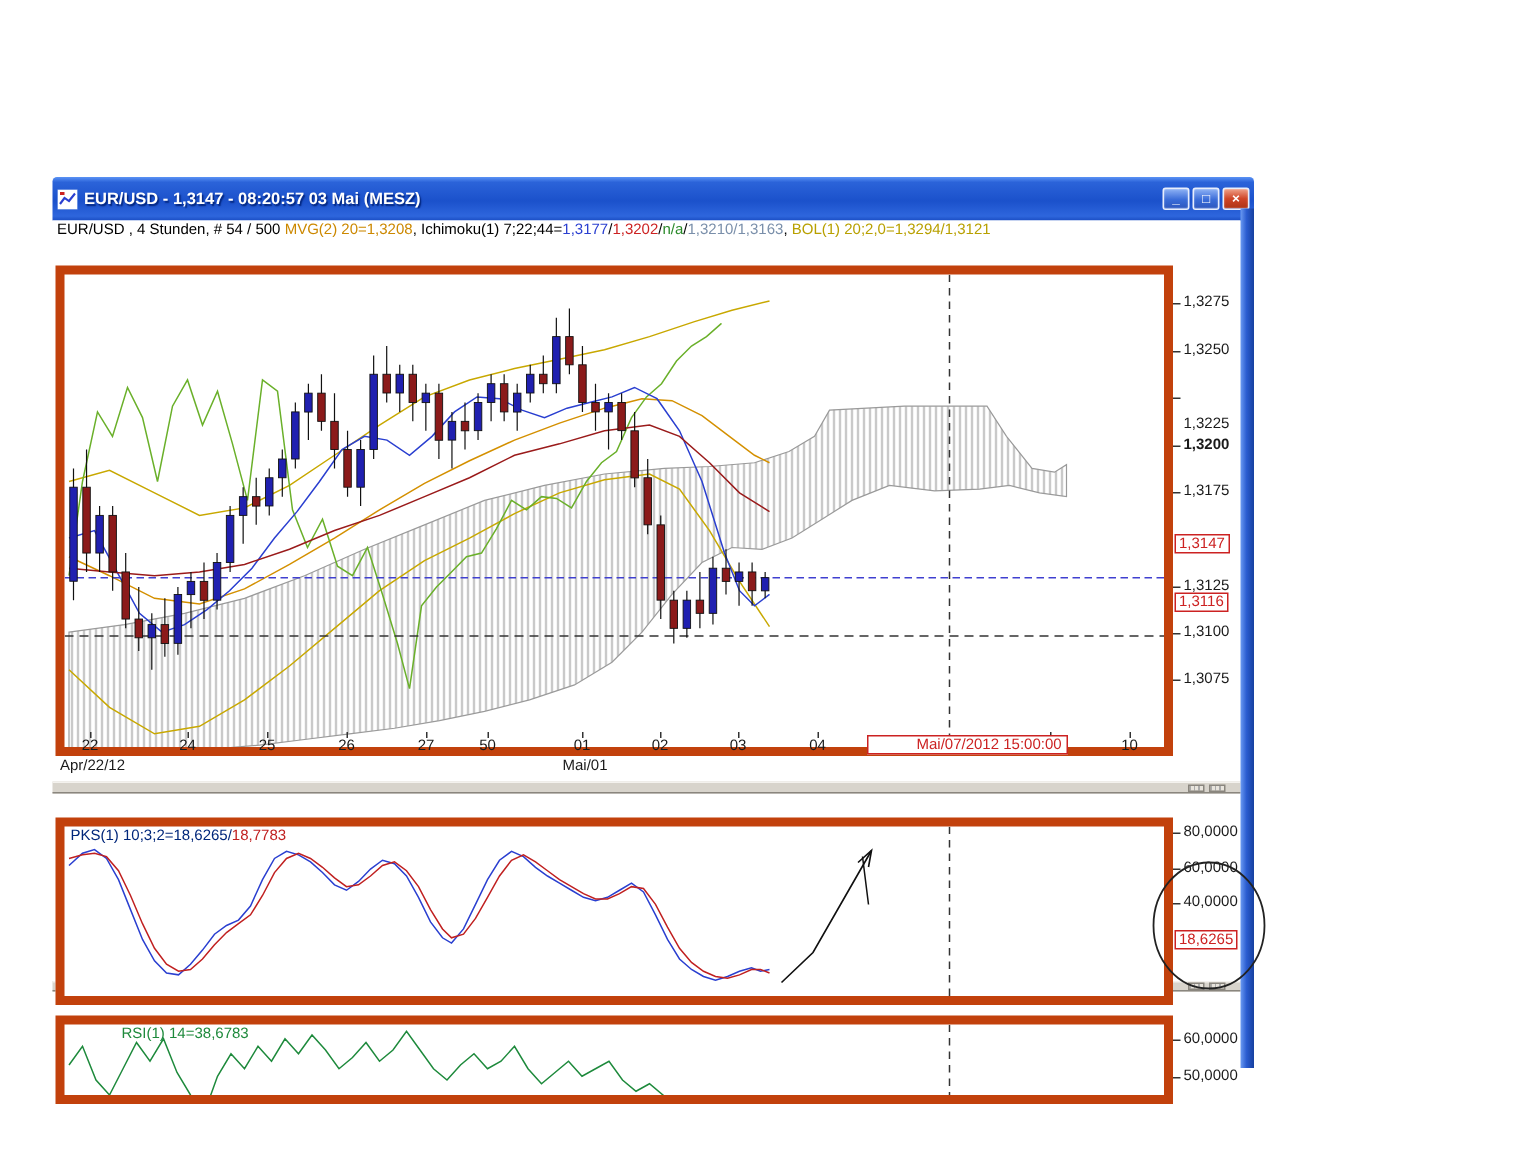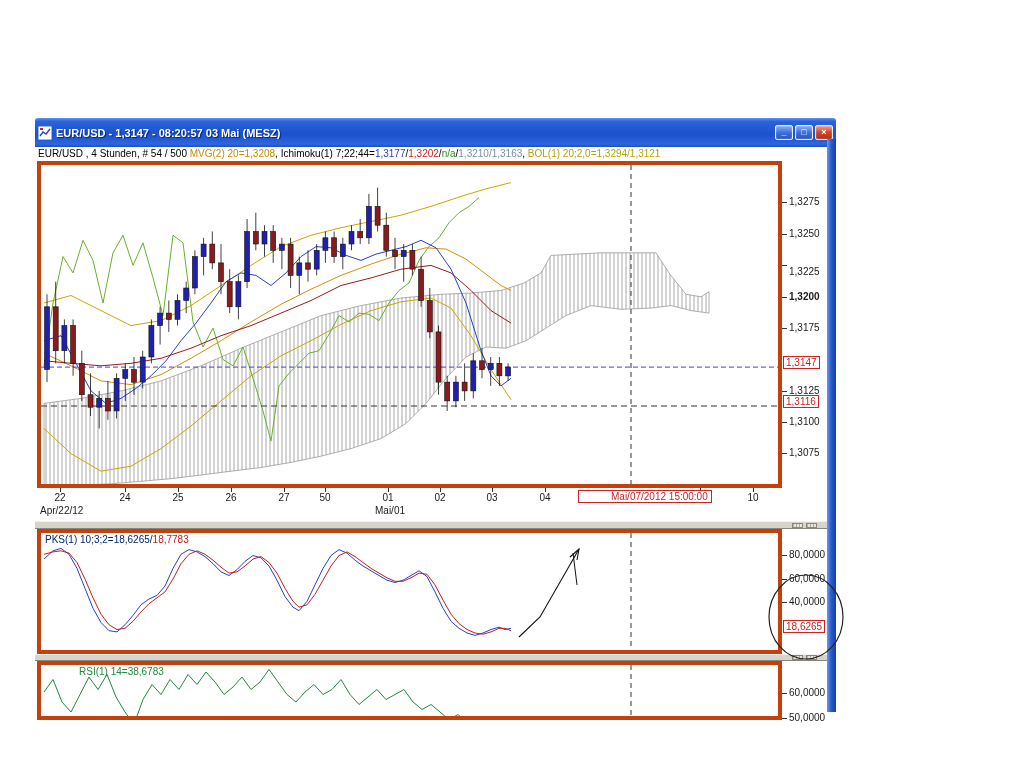--- a/index.html
+++ b/index.html
@@ -13,21 +13,21 @@
     text-shadow:1px 1px 1px #00237a;overflow:hidden}
   .win-buttons{display:flex;gap:2px}
   .win-btn{width:18px;height:15px;border:1px solid #e8eefc;border-radius:2px;color:#fff;
     font-size:9px;line-height:12px;text-align:center;font-weight:bold;cursor:default;
     background:linear-gradient(180deg,#8db1f5,#3a6cd8 55%,#2c57be);box-shadow:inset 0 0 1px #fff}
   .win-btn.close{background:linear-gradient(180deg,#efa088,#cf4527 50%,#ad3315)}
   .win-body{position:relative;width:792px}
   .header-line{height:14px;font-size:10px;line-height:13px;padding-left:3px;white-space:nowrap;
     overflow:hidden;background:#fff}
   .chart-section{position:relative;height:360px}
-  .plot{position:absolute;left:2px;top:0;border:4px solid #c2410c;background:#fff;overflow:hidden}
+  .plot{position:absolute;left:2px;top:16px;border:6px solid #c2410c;background:#fff;overflow:hidden}
   .plot.p1{width:745px;height:327px}
   .plot.p2{width:745px;height:125px}
   .plot.p3{width:745px;height:59px}
   .ylabels{position:absolute;left:747px;top:0;width:45px;height:100%}
   .ylab{position:absolute;left:7px;font-size:10px;color:#1a1a1a;white-space:nowrap}
   .ytick{position:absolute;left:0;width:5px;height:1px;background:#333}
   .pmark{position:absolute;left:1px;border:1px solid #cc2222;color:#cc2222;background:#fff;
     font-size:10px;line-height:11px;padding:0 2px;white-space:nowrap}
   .xaxis{position:absolute;left:2px;top:327px;width:745px;height:33px}
   .xtick{position:absolute;top:0;width:1px;height:4px;background:#333}
@@ -195,21 +195,21 @@
             <line x1="467.09999999999997" y1="198.3" x2="467.09999999999997" y2="215.9" stroke="#111" stroke-width="0.8"></line>
             <rect x="464.6" y="202.1" width="5" height="8.8" fill="#2020b0" stroke="#111" stroke-width="0.6"></rect>
           </svg>
       </div>
       <div id="main-ylabels" class="ylabels" style="height:327px">
           <div class="ytick" style="top: 41px;"></div>
           <div class="ylab" style="top: 35px;">1,3275</div>
           <div class="ytick" style="top: 73px;"></div>
           <div class="ylab" style="top: 67px;">1,3250</div>
           <div class="ytick" style="top: 104px;"></div>
-          <div class="ylab" style="top: 105px; text-align: right;">1,3225</div>
+          <div class="ylab" style="top: 116px; text-align: right;">1,3225</div>
           <div class="ytick" style="top: 136px;"></div>
           <div class="ylab" style="top: 130px; font-weight: bold;">1,3200</div>
           <div class="ytick" style="top: 167px;"></div>
           <div class="ylab" style="top: 161px;">1,3175</div>
           <div class="ytick" style="top: 230px;"></div>
           <div class="ylab" style="top: 224px;">1,3125</div>
           <div class="ytick" style="top: 261px;"></div>
           <div class="ylab" style="top: 255px;">1,3100</div>
           <div class="ytick" style="top: 292px;"></div>
           <div class="ylab" style="top: 286px;">1,3075</div>

